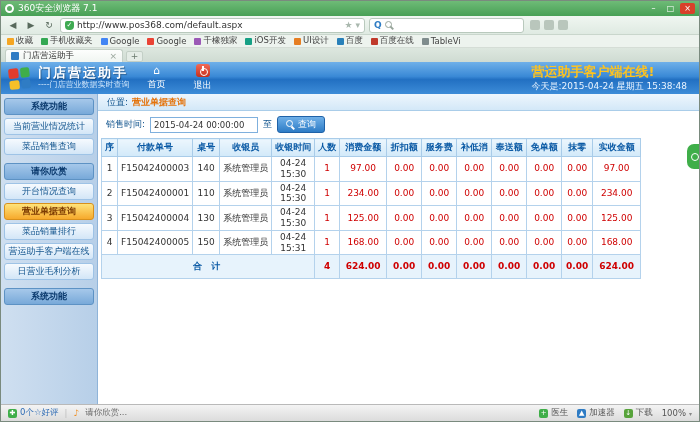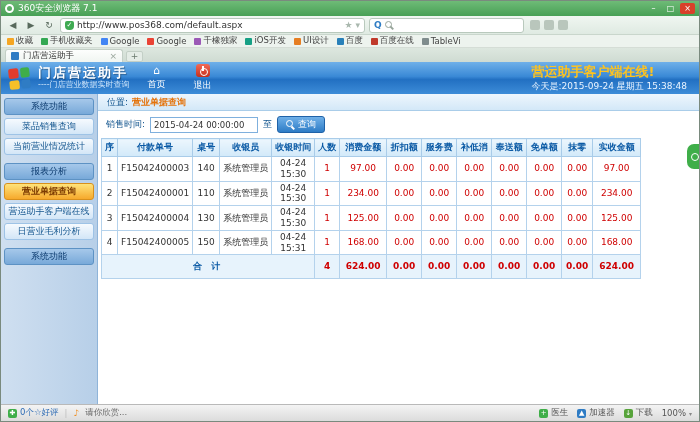--- a/index.html
+++ b/index.html
@@ -61,21 +61,21 @@
   .exit-ico::before { content:''; position:absolute; left:4px; top:3.5px; width:6px; height:6px; border:1.5px solid #fff; border-radius:50%; }
   .exit-ico::after { content:''; position:absolute; left:6.5px; top:1.5px; width:1.5px; height:5px; background:#fff; }
   .header-right { margin-left:auto; text-align:left; line-height:1.3; padding-right:4px; }
   .online { color:#ffc31e; font-size:13px; font-weight:bold; }
   .today { color:#eaf4ff; font-size:9px; }
 
   
   .main { flex:1; display:flex; background:#fff; position:relative; overflow:hidden; }
   .sidebar { width:97px; background:linear-gradient(90deg,#cfdff0,#b7cfe8); border-right:1px solid #8fb4d9; padding:4px 3px; display:flex; flex-direction:column; gap:3px; flex:0 0 auto; }
   .side-item { height:17px; line-height:15px; text-align:center; font-size:9px; border:1px solid #9ec3e6; border-radius:3px; background:linear-gradient(#f6fafe,#d3e6f7); color:#14568f; cursor:pointer; white-space:nowrap; overflow:hidden; }
-  .side-header { background:linear-gradient(#a6c8ea,#78a9d9); border-color:#5d92c4; color:#0b3a6e; font-weight:normal; margin-top:5px; }
+  .side-header { background:linear-gradient(#a6c8ea,#78a9d9); border-color:#5d92c4; color:#0b3a6e; font-weight:bold; margin-top:5px; }
   .side-header:first-child { margin-top:0; }
   .side-active { background:linear-gradient(#ffe37a,#f6a92c); border-color:#d8901c; color:#7c3a00; font-weight:bold; }
 
   .content { flex:1; display:flex; flex-direction:column; background:#fff; min-width:0; }
   .breadcrumb { height:17px; background:linear-gradient(#eef6fd,#d3e8f8); border-bottom:1px solid #aacde9; display:flex; align-items:center; padding:0 9px; gap:4px; font-size:9px; flex:0 0 auto; }
   .bc-label { color:#14568f; font-weight:normal; }
   .bc-value { color:#e4720a; font-weight:bold; }
   .filter { display:flex; align-items:center; gap:5px; padding:5px 8px 4px 8px; font-size:9px; color:#14568f; flex:0 0 auto; }
   .filter input { width:108px; height:16px; border:1px solid #7fb0dd; font-size:8.5px; color:#333; padding:0 3px; font-family:inherit; }
   .query-btn { height:17px; padding:0 8px; background:linear-gradient(#6fb0e8,#2e7cc6); border:1px solid #1f62a8; border-radius:3px; color:#fff; font-size:9px; display:flex; align-items:center; gap:3px; cursor:pointer; }
@@ -215,31 +215,33 @@
     <span class="hbtn">
       <span class="home-ico">⌂</span>
       <span>首页</span>
     </span>
     <span class="hbtn">
       <span class="exit-ico"></span>
       <span>退出</span>
     </span>
     <span class="header-right">
       <div class="online">营运助手客户端在线!</div>
-      <div class="today">今天是:2015-09-24 星期五 15:38:48</div>
+      <div class="today">今天是:2015-04-24 星期五 15:38:48</div>
     </span>
   </div>
 
   <div class="main">
     <div class="sidebar">
         <div class="side-item side-header">系统功能</div>
+        <div class="side-item">当前营业情况统计</div>
         <div class="side-item">菜品销售查询</div>
-        <div class="side-item">当前营业情况统计</div>
-        <div class="side-item side-header">报表分析</div>
+        <div class="side-item side-header">请你欣赏</div>
+        <div class="side-item">开台情况查询</div>
         <div class="side-item side-active">营业单据查询</div>
+        <div class="side-item">菜品销量排行</div>
         <div class="side-item">营运助手客户端在线</div>
         <div class="side-item">日营业毛利分析</div>
         <div class="side-item side-header">系统功能</div>
       </div>
     <div class="content">
       <div class="breadcrumb">
         <span class="bc-label">位置:</span>
         <span class="bc-value">营业单据查询</span>
       </div>
       <div class="filter">

